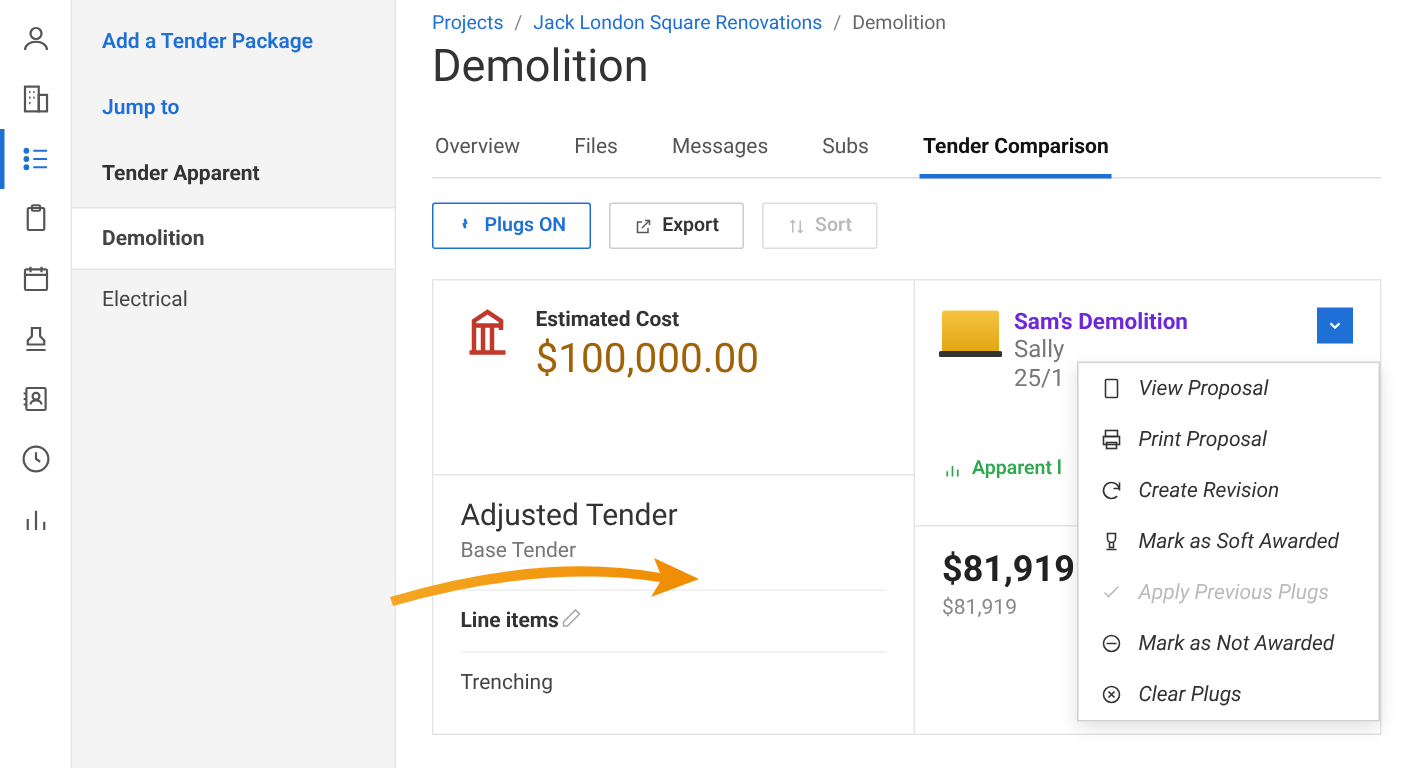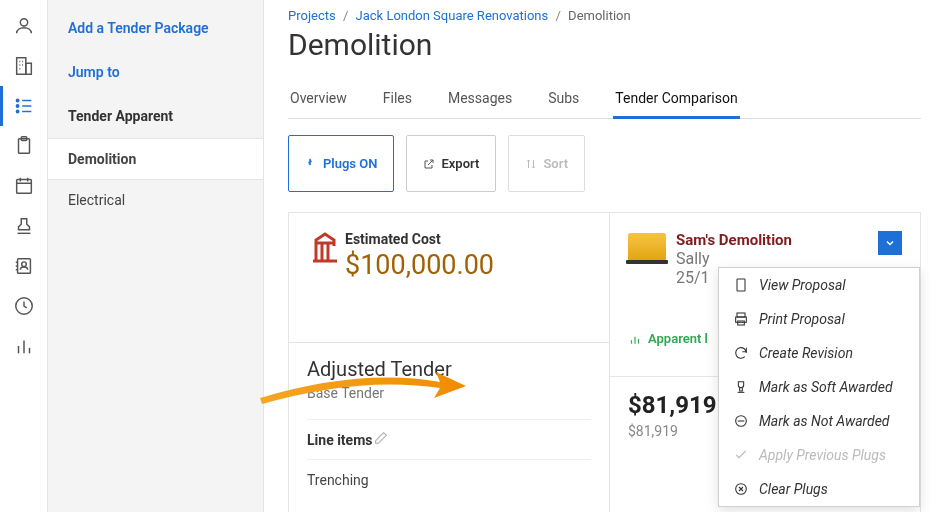--- a/index.html
+++ b/index.html
@@ -18,43 +18,43 @@
   .sidebar .item.active { background: #fff; font-weight: 700; border-top:1px solid #e5e5e5; border-bottom:1px solid #e5e5e5; }
 
   .main { position: absolute; left: 264px; top: 0; right: 0; height: 370px; padding: 8px 24px 0 24px; }
   .crumbs { font-size: 13px; color: #1e6fd6; margin-bottom: 4px; }
   .crumbs .sep { color: #888; padding: 0 4px; }
   .crumbs .last { color: #666; }
   h1 { font-size: 30px; font-weight: 400; color: #333; margin-bottom: 18px; }
 
   .tabs { display:flex; gap: 32px; border-bottom: 1px solid #ddd; margin-bottom: 16px; }
   .tabs .tab { padding: 10px 2px; color: #555; cursor:pointer; font-size: 14px; border-bottom: 2px solid transparent; margin-bottom:-1px; }
-  .tabs .tab.active { color: #111; font-weight: 400; border-bottom: 3px solid #1e6fd6; }
+  .tabs .tab.active { color: #111; font-weight: 700; border-bottom: 3px solid #1e6fd6; }
 
   .toolbar { display:flex; gap: 12px; margin-bottom: 20px; }
-  .btn { display:inline-flex; align-items:center; gap:6px; padding: 20px 16px; border-radius: 2px; font-weight: 600; font-size: 13px; cursor:pointer; border:1px solid #ccc; background:#fff; color:#333; }
+  .btn { display:inline-flex; align-items:center; gap:6px; padding: 7px 16px; border-radius: 2px; font-weight: 600; font-size: 13px; cursor:pointer; border:1px solid #ccc; background:#fff; color:#333; }
   .btn.primary { border-color:#1e6fd6; color:#1e6fd6; }
   .btn.disabled { color:#bbb; border-color:#ddd; cursor:default; }
 
   .grid { display:flex; gap:0; border:1px solid #e5e5e5; position: relative; }
   .col { position:relative; }
   .col.left { flex: 1; border-right:1px solid #e5e5e5; }
   .col.right { width: 310px; }
 
   .card-top { padding: 18px 18px 30px 18px; min-height: 130px; border-bottom:1px solid #e5e5e5; }
-  .est-row { display:flex; gap:2px; align-items:flex-start; }
+  .est-row { display:flex; gap:14px; align-items:flex-start; }
   .est-icon { width:36px; height:36px; color:#c0392b; }
   .est-icon svg { width:36px; height:36px; stroke:currentColor; fill:none; stroke-width:2; }
   .est-label { font-size:14px; font-weight:700; color:#333; }
   .est-amount { font-size:27px; color:#a16207; margin-top:2px; }
 
   .company-row { display:flex; gap:10px; align-items:flex-start; position: relative; }
   .company-icon { width:38px; height:28px; background:linear-gradient(#f6c443,#e2a410); border-radius:2px; position:relative; margin-top:2px; }
   .company-icon::after{content:""; position:absolute; bottom:-3px; left:-2px; right:-2px; height:4px; background:#333; border-radius:1px;}
-  .company-name { color:#7f1d1d; font-weight:700; font-size:15px; }
+  .company-name { color:#6d28d9; font-weight:700; font-size:15px; }
   .company-meta { color:#777; font-size:16px; }
   .chev-btn { position:absolute; top:0; right:0; width:24px; height:24px; background:#1e6fd6; color:#fff; display:flex; align-items:center; justify-content:center; cursor:pointer;}
   .apparent { margin-top: 44px; color:#2fa84f; font-size:13px; font-weight:600; display:flex; align-items:center; gap:6px; }
 
   .section-body { padding: 14px 18px; }
   .big-label { font-size:20px; color:#333; margin-bottom:4px; font-weight:400;}
   .sub-label { color:#777; font-size:14px; margin-bottom: 18px; }
   .big-amount { font-size:24px; font-weight:700; color:#222; }
   .sub-amount { color:#888; font-size:14px; margin-top:4px; margin-bottom:18px; }
 
@@ -275,32 +275,32 @@
             <span>Create Revision</span>
           </div>
           <div class="menu-item">
             <svg viewBox="0 0 24 24">
                 <path d="M8 4h8v5a4 4 0 01-8 0V4z"></path>
                 <path d="M10 13v5h4v-5"></path>
                 <line x1="7" y1="20" x2="17" y2="20"></line>
               </svg>
             <span>Mark as Soft Awarded</span>
           </div>
+          <div class="menu-item disabled">
+            <svg viewBox="0 0 24 24">
+                <path d="M5 12l4 4L19 6"></path>
+              </svg>
+            <span>Apply Previous Plugs</span>
+          </div>
           <div class="menu-item">
             <svg viewBox="0 0 24 24">
                 <circle cx="12" cy="12" r="8"></circle>
                 <line x1="7" y1="12" x2="17" y2="12"></line>
               </svg>
             <span>Mark as Not Awarded</span>
-          </div>
-          <div class="menu-item disabled">
-            <svg viewBox="0 0 24 24">
-                <path d="M5 12l4 4L19 6"></path>
-              </svg>
-            <span>Apply Previous Plugs</span>
           </div>
           <div class="menu-item">
             <svg viewBox="0 0 24 24">
                 <circle cx="12" cy="12" r="8"></circle>
                 <path d="M9 9l6 6M15 9l-6 6"></path>
               </svg>
             <span>Clear Plugs</span>
           </div>
         </div>
       </div>

